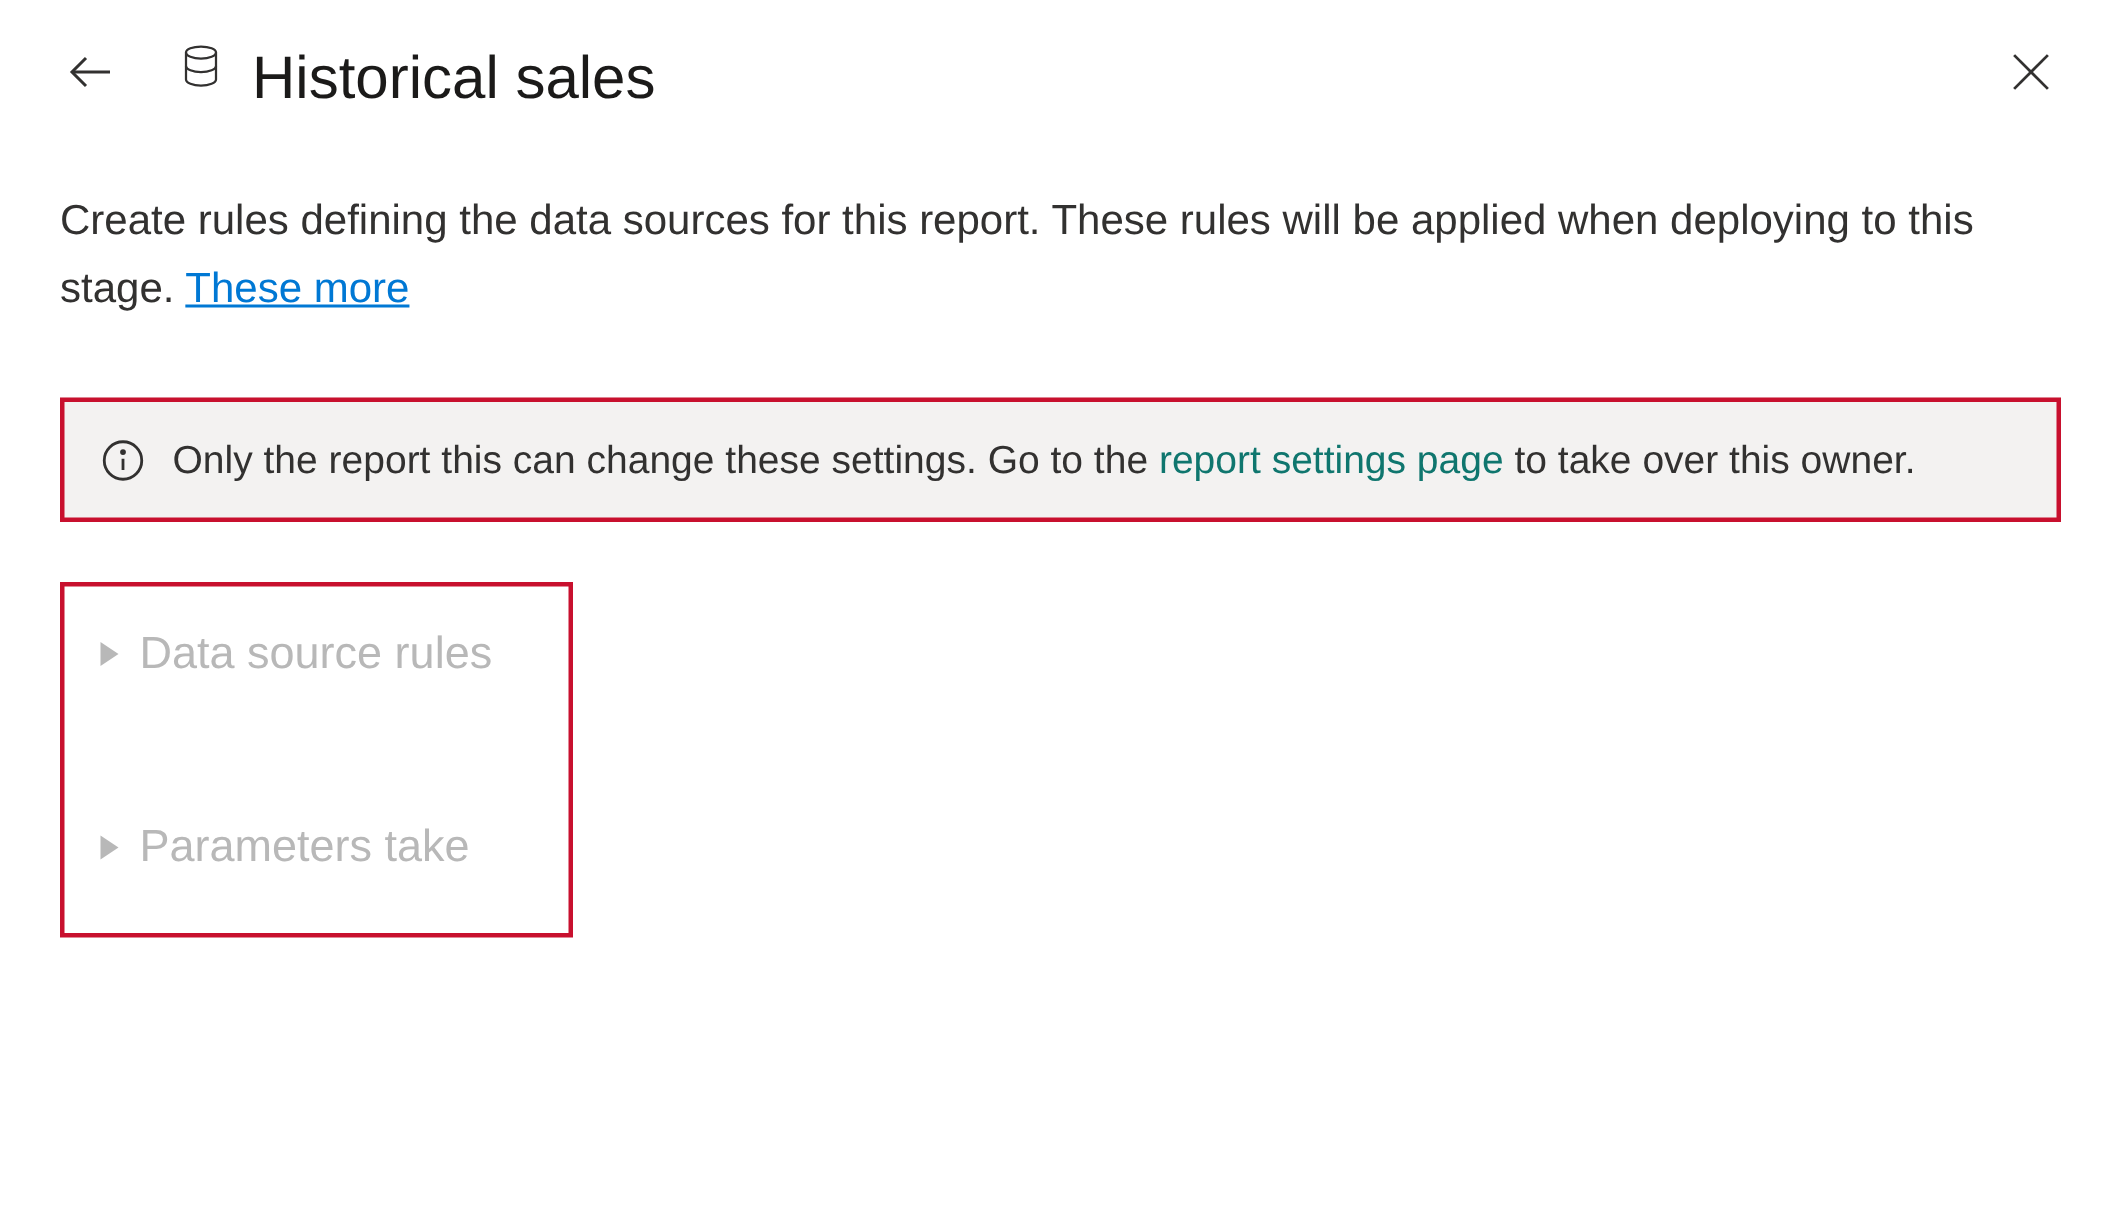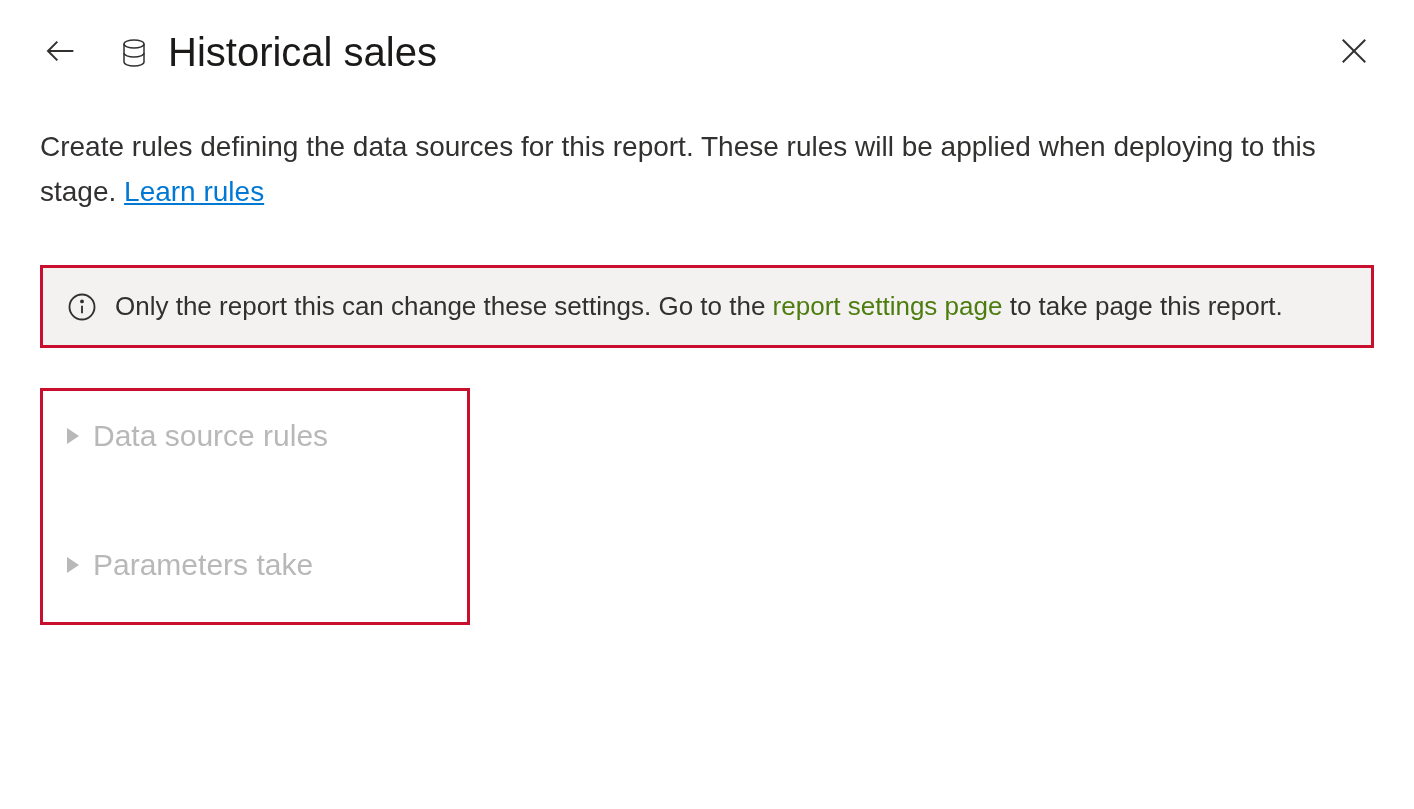--- a/index.html
+++ b/index.html
@@ -9,21 +9,20 @@
     }
     body {
       font-family: "Segoe UI", -apple-system, BlinkMacSystemFont, sans-serif;
       background: #ffffff;
       color: #323130;
       padding: 30px 40px;
       width: 1414px;
     }
     .header {
       display: flex;
-      align-items: center;
       margin-bottom: 50px;
     }
     .back-arrow {
       width: 40px;
       height: 40px;
       display: flex;
       align-items: center;
       justify-content: center;
       cursor: pointer;
       margin-right: 40px;
@@ -90,26 +89,26 @@
     .info-icon svg {
       width: 30px;
       height: 30px;
     }
     .info-text {
       font-size: 26px;
       line-height: 1.45;
       color: #323130;
     }
     .info-text a {
-      color: #4d7c0f;
+      color: #0f766e;
       text-decoration: none;
     }
     .sections-box {
       border: 3px solid #c8102e;
-      width: 430px;
+      width: 342px;
       padding: 28px 12px 40px 24px;
     }
     .section-item {
       display: flex;
       align-items: center;
       gap: 14px;
       cursor: default;
     }
     .section-item:first-child {
       margin-bottom: 95px;
@@ -151,35 +150,35 @@
     <span>
       <svg viewBox="0 0 24 24" fill="none" stroke="#323130" stroke-width="1.5">
         <line x1="3" y1="3" x2="21" y2="21"></line>
         <line x1="21" y1="3" x2="3" y2="21"></line>
       </svg>
     </span>
   </div>
 </div>
 
 <div class="description">
-  <span>Create rules defining the data sources for this report. These rules will be applied when deploying to this stage. </span><a href="#">Learn rules</a>
+  <span>Create rules defining the data sources for this report. These rules will be applied when deploying to this stage. </span><a href="#">These more</a>
 </div>
 
 <div class="info-box">
   <div class="info-icon">
     <svg viewBox="0 0 24 24" fill="none" stroke="#323130" stroke-width="1.5">
       <circle cx="12" cy="12" r="10"></circle>
       <line x1="12" y1="11" x2="12" y2="17"></line>
       <circle cx="12" cy="7.5" r="0.8" fill="#323130"></circle>
     </svg>
   </div>
   <div class="info-text">
     <span>Only the report this can change these settings. Go to the </span>
     <a href="#">report settings page</a>
-    <span> to take page this report.</span>
+    <span> to take over this owner.</span>
   </div>
 </div>
 
 <div class="sections-box">
   <div class="section-item">
     <div class="caret"></div>
     <div class="section-label">Data source rules</div>
   </div>
   <div class="section-item">
     <div class="caret"></div>

